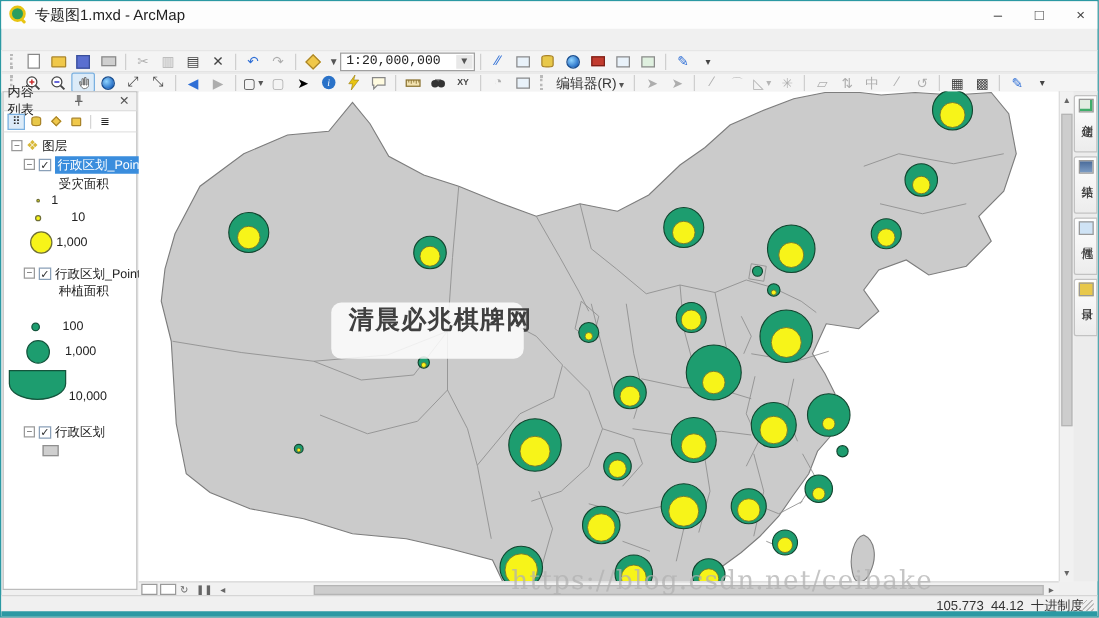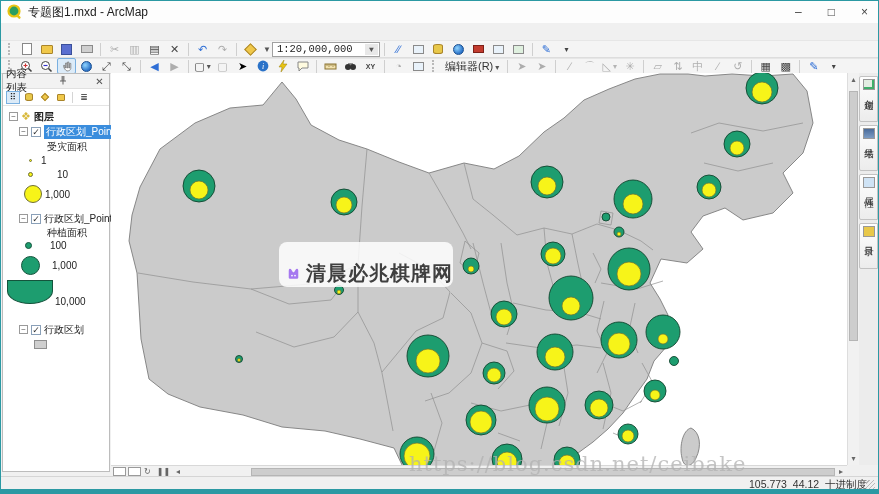--- a/index.html
+++ b/index.html
@@ -104,22 +104,22 @@
   .tab-label { writing-mode: vertical-rl; text-orientation: upright; font-size: 9.5px; color: #333;
     letter-spacing: 1px; }
   
   .statusbar { position: absolute; left: 0; top: 475px; right: 0; height: 14px; background: #f0f0f0;
     border-top: 1px solid #d5d5d5; font-size: 10.5px; color: #333; }
   .coords { position: absolute; left: 748px; top: 1px; white-space: pre; }
   .gripdots { position: absolute; right: 3px; top: 3px; width: 9px; height: 9px;
     background: repeating-linear-gradient(135deg, transparent 0 2px, #b9b9b9 2px 3px); }
   .bottom-accent { position: absolute; left: 0; right: 0; bottom: 0; height: 4px; background: #2b99a3; }
   
-  .wm-badge { position: absolute; left: 278px; top: 241px; width: 174px; height: 45px;
-    background: rgba(255,255,255,0.84); border-radius: 8px; display: flex; align-items: flex-end;
+  .wm-badge { position: absolute; left: 264px; top: 241px; width: 154px; height: 45px;
+    background: rgba(255,255,255,0.84); border-radius: 8px; display: flex; align-items: flex-start;
     padding-left: 8px; gap: 6px; z-index: 30; }
   .wm-badge-text { font-size: 20px; font-weight: bold; color: #3f3f3f; letter-spacing: 1px; white-space: nowrap; }
   .wm-url { position: absolute; left: 408px; top: 451px; font-size: 21px; letter-spacing: 1px;
     color: rgba(178,178,178,0.75); font-family: "DejaVu Serif", serif; white-space: nowrap;
     z-index: 40; pointer-events: none; }
 </style>
 </head>
 <body>
 
 <div class="window">
@@ -309,21 +309,21 @@
       <span class="toc-tbtn">
           <span class="ic ic-folder" style="width:8px;height:7px"></span>
         </span>
       <span class="tocsep"></span>
       <span class="toc-tbtn">≣</span>
     </div>
     <div class="tree">
       <div class="trow" style="padding-left:6px">
         <span class="expander">−</span>
         <span class="layers-glyph">❖</span>
-        <span class="lyr-label" style="font-weight:bold">图层</span>
+        <span class="lyr-label" style="font-weight:normal">图层</span>
       </div>
       <div class="trow" style="padding-left:16px;margin-top:2px">
         <span class="expander">−</span>
         <span class="cb">✓</span>
         <span class="lyr-label sel">行政区划_Point</span>
       </div>
       <div class="trow" style="padding-left:44px;margin-top:2px">
         <span class="lyr-label">受灾面积</span>
       </div>
       <div class="trow legend-row" style="padding-left:26px;margin-top:1px">
@@ -339,21 +339,21 @@
         <span style="margin-left:3px">1,000</span>
       </div>
       <div class="trow" style="padding-left:16px;margin-top:6px">
         <span class="expander">−</span>
         <span class="cb">✓</span>
         <span class="lyr-label">行政区划_Point</span>
       </div>
       <div class="trow" style="padding-left:44px;margin-top:1px">
         <span class="lyr-label">种植面积</span>
       </div>
-      <div class="trow legend-row" style="padding-left:22px;margin-top:0">
+      <div class="trow legend-row" style="padding-left:22px;margin-top:16px">
         <span class="sym-green" style="width:7px;height:7px"></span>
         <span style="margin-left:18px">100</span>
       </div>
       <div class="legend-row" style="padding-left:18px;height:22px;margin-top:2px">
         <span class="sym-green" style="width:19px;height:19px"></span>
         <span style="margin-left:12px">1,000</span>
       </div>
       <div style="padding-left:4px;margin-top:4px">
         <span class="sym-half" style="display:block"></span>
         <div style="padding-left:48px;margin-top:-8px">10,000</div>

